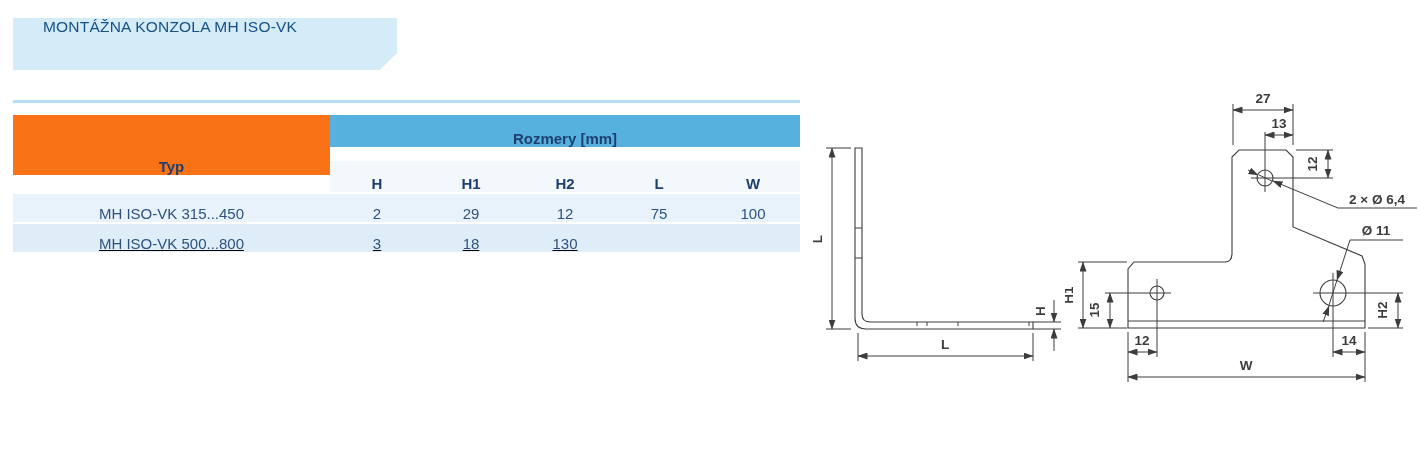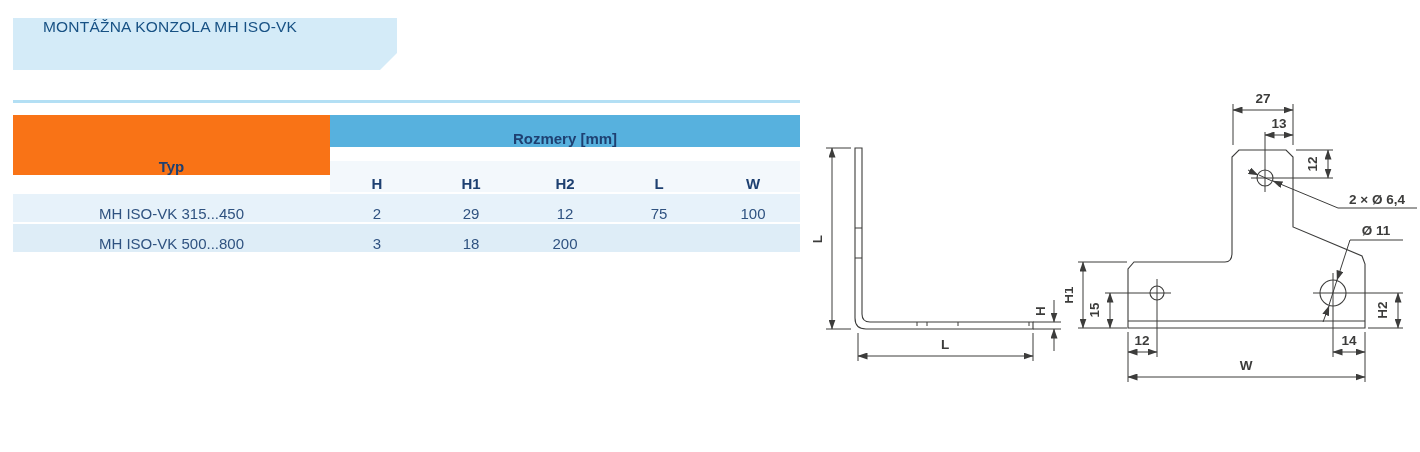--- a/index.html
+++ b/index.html
@@ -19,21 +19,21 @@
   .tstrip{height:3px;background:#b3dff4;}
   .trow{display:flex;}
   .cell{display:flex;align-items:flex-end;justify-content:center;box-sizing:border-box;margin-top:12px;}
   .typ-cell{width:317px;height:60px;background:#f97316;}
   .group-cell{width:470px;height:32px;background:#57b1de;}
   .gap-r{height:2px;background:#ffffff;width:470px;}
   .sub-cell{width:94px;height:31px;background:#f3f8fc;}
   .hdr-txt{font-weight:bold;font-size:15px;color:#1e4071;}
   .rowgap{height:2px;background:#ffffff;}
   .data-row1{background:#e7f2fa;}
-  .data-row2{background:#deedf7;}
+  .data-row2{background:#deedf7;text-decoration:underline;}
   .data-row{display:flex;height:28px;}
   .typ-col{width:317px;}
   .num-col{width:94px;}
   .data-txt{font-size:15px;color:#2f5280;}
 
   
   .drawing{position:absolute;}
   svg text{fill:#3c3c3b;font-family:"Liberation Sans","DejaVu Sans",sans-serif;font-size:13.5px;font-weight:bold;}
   .ln{stroke:#3c3c3b;stroke-width:1.1;fill:none;}
   .thin{stroke:#3c3c3b;stroke-width:1;fill:none;}
@@ -103,21 +103,21 @@
       <div class="cell typ-col">
           <span class="data-txt">MH ISO-VK 500...800</span>
         </div>
       <div class="cell num-col">
           <span class="data-txt">3</span>
         </div>
       <div class="cell num-col">
           <span class="data-txt">18</span>
         </div>
       <div class="cell num-col">
-          <span class="data-txt">200</span>
+          <span class="data-txt">130</span>
         </div>
     </div>
   </div>
 
   <svg class="drawing" style="left:810px;top:130px;" width="255" height="250" viewBox="0 0 255 250">
     <defs>
       <marker id="a1" orient="auto-start-reverse" markerUnits="userSpaceOnUse" markerWidth="10" markerHeight="7" refX="9.5" refY="3.5">
         <path d="M0,0 L10,3.5 L0,7 Z" fill="#3c3c3b"></path>
       </marker>
     </defs>

